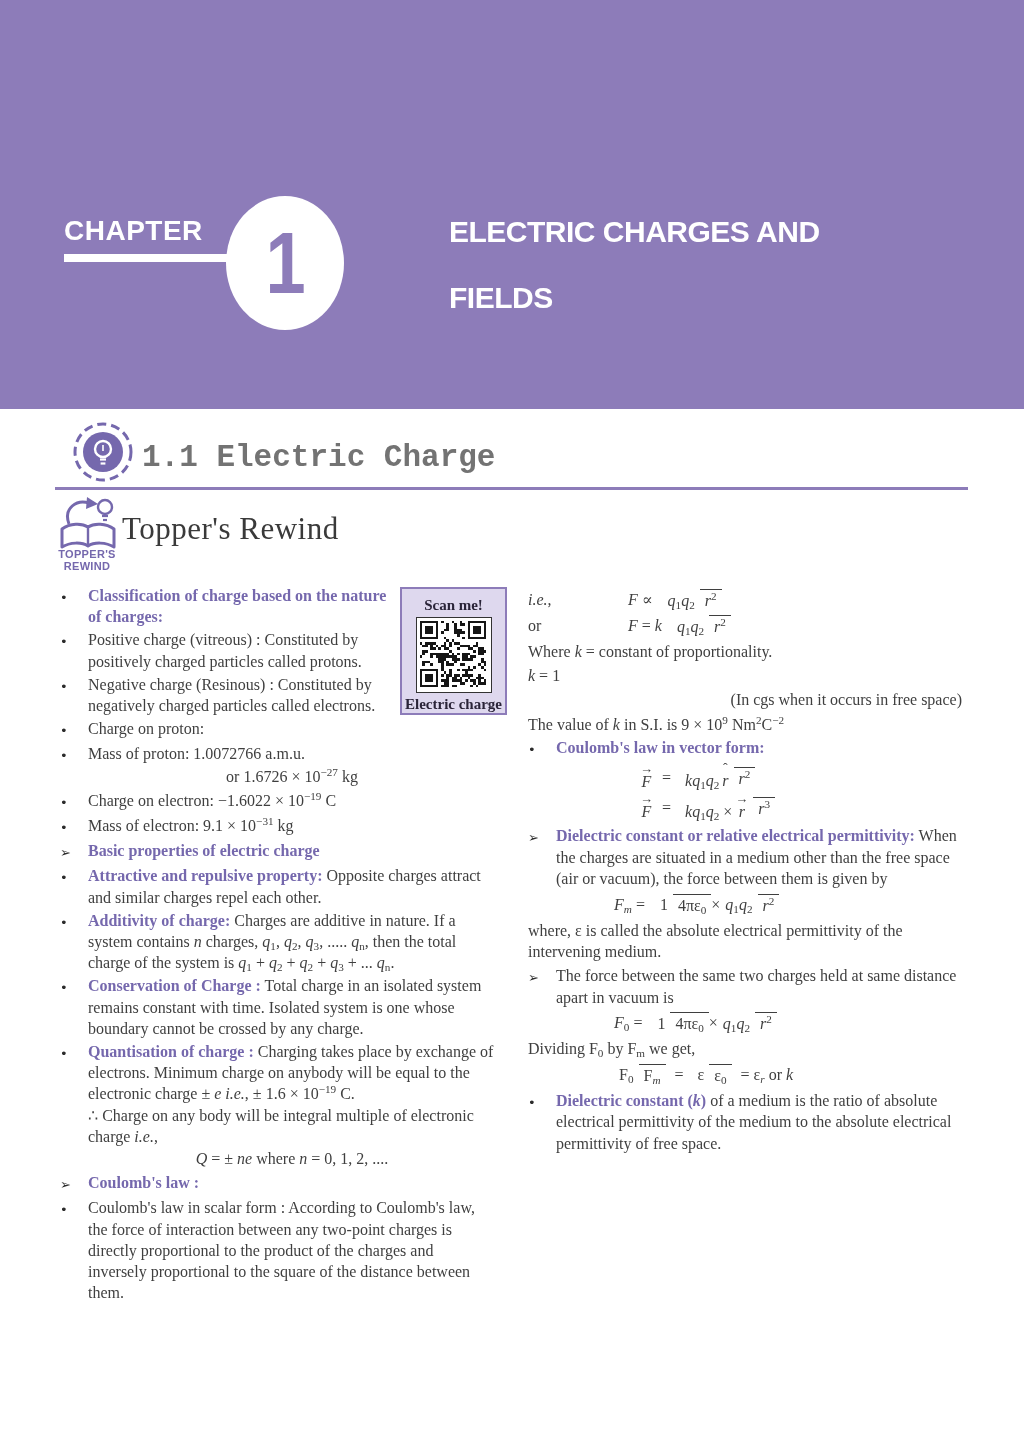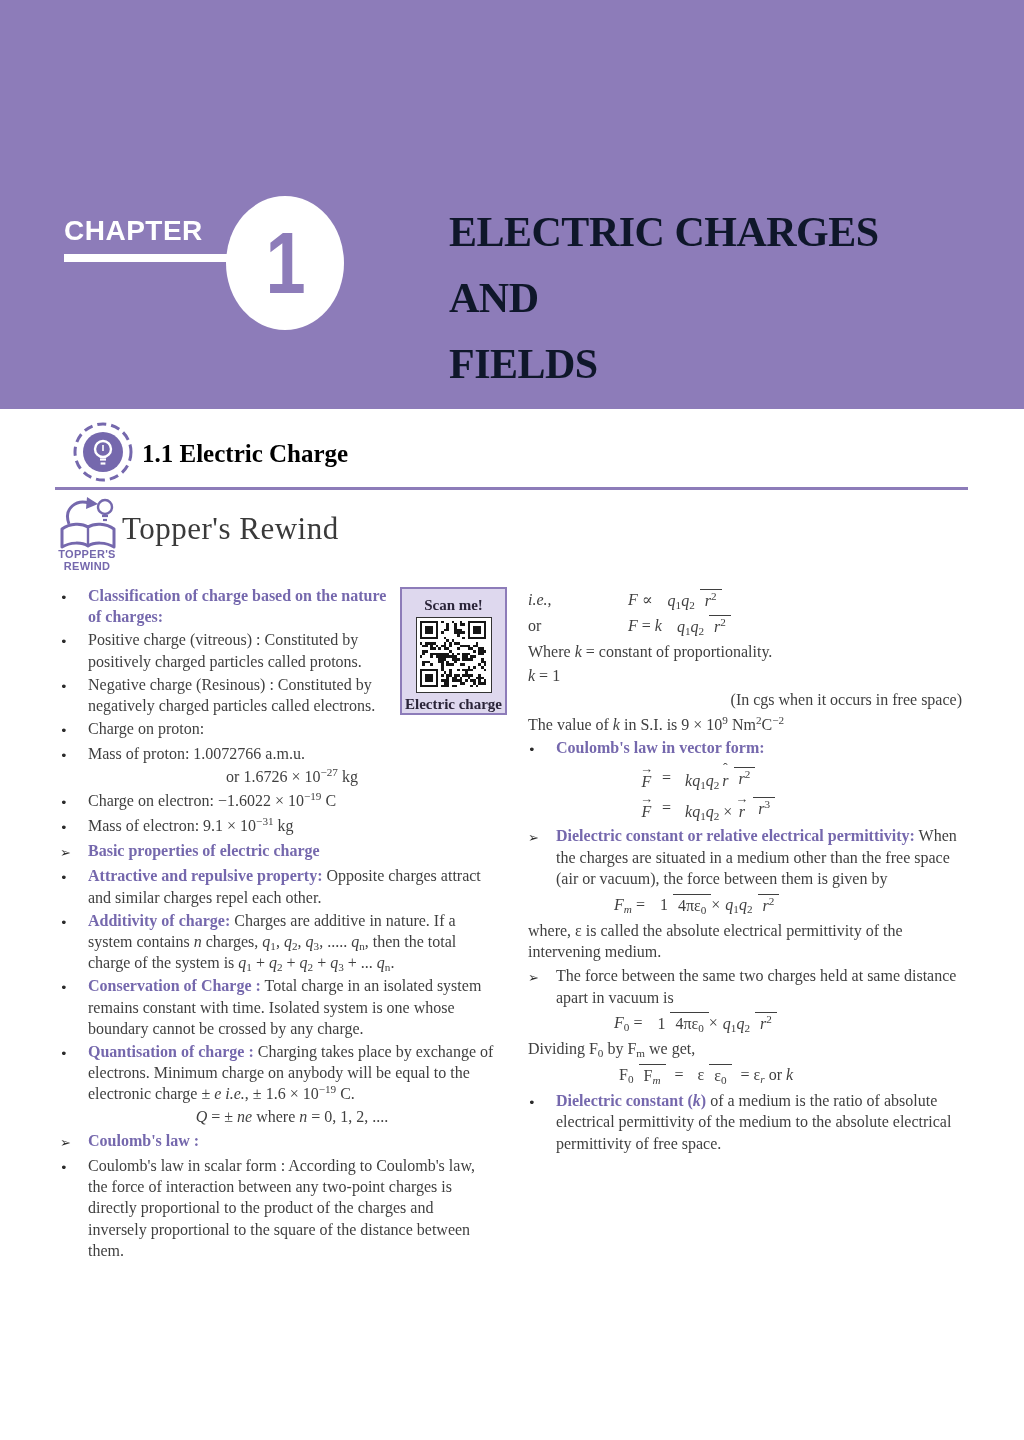--- a/index.html
+++ b/index.html
@@ -11,26 +11,26 @@
         font-family:"Liberation Serif","DejaVu Serif",serif;color:var(--text);font-size:16px;}
   
   .band{position:absolute;left:0;top:0;width:1024px;height:409px;background:var(--band);}
   .chapter-label{position:absolute;left:64px;top:215px;color:#fff;
         font-family:"Liberation Sans",sans-serif;font-weight:bold;font-size:28px;letter-spacing:.5px;}
   .keyline{position:absolute;left:64px;top:254px;width:178px;height:8px;background:#fff;}
   .chap-circle{position:absolute;left:226px;top:196px;width:118px;height:134px;background:#fff;
         border-radius:50%;display:flex;align-items:center;justify-content:center;}
   .chap-num{font-family:"Liberation Sans",sans-serif;font-weight:bold;font-size:88px;color:var(--band);
         transform:scaleX(.82);line-height:1;}
-  .chap-title{position:absolute;left:449px;top:199px;width:520px;color:#0f172a;
-        font-family:Liberation Serif, serif;font-weight:bold;font-size:42px;line-height:66px;letter-spacing:-.5px;}
+  .chap-title{position:absolute;left:449px;top:199px;width:520px;color:#ffffff;
+        font-family:Liberation Sans, sans-serif;font-weight:bold;font-size:30px;line-height:66px;letter-spacing:-.5px;}
   
   .sec-icon{position:absolute;left:72px;top:421px;}
-  .sec-title{position:absolute;left:142px;top:440px;color:#000000;
-        font-family:Liberation Serif, serif;font-weight:bold;font-size:25px;}
+  .sec-title{position:absolute;left:142px;top:440px;color:#737373;
+        font-family:Liberation Mono, monospace;font-weight:bold;font-size:31px;}
   .rule{position:absolute;left:55px;top:487px;width:913px;height:3px;background:var(--rule);}
   
   .tr-icon{position:absolute;left:55px;top:494px;}
   .tr-badge{position:absolute;left:45px;top:549px;width:84px;text-align:center;color:var(--accent);
         font-family:"Liberation Sans",sans-serif;font-weight:bold;font-size:11px;line-height:11.5px;letter-spacing:.3px;}
   .tr-title{position:absolute;left:122px;top:511px;font-size:31px;color:#3a3a3a;letter-spacing:.5px;}
   
   .colL{position:absolute;left:60px;top:585px;width:436px;line-height:21.2px;}
   .colR{position:absolute;left:528px;top:585px;width:442px;line-height:21.6px;}
   .narrow{width:332px;}
@@ -388,20 +388,21 @@
     <div class="li">
       <span class="mk">•</span>
       <div class="tx">
           <p><b class="lead">Conservation of Charge :</b><span> Total charge in an isolated system remains constant with time. Isolated system is one whose boundary cannot be crossed by any charge.</span></p>
         </div>
     </div>
     <div class="li">
       <span class="mk">•</span>
       <div class="tx">
         <p><b class="lead">Quantisation of charge :</b><span> Charging takes place by exchange of electrons. Minimum charge on anybody will be equal to the electronic charge ± <i>e</i> <i>i.e.</i>, ± 1.6 × 10<sup>−19</sup> C.</span></p>
+        <p>∴  Charge on any body will be integral multiple of electronic charge <i>i.e.</i>,</p>
         <div class="ctr"><i>Q</i> = ± <i>ne</i> where <i>n</i> = 0, 1, 2, ....</div>
       </div>
     </div>
     <div class="li">
       <span class="mk">➢</span>
       <div class="tx">
           <p><b class="lead">Coulomb's law :</b></p>
         </div>
     </div>
     <div class="li">

